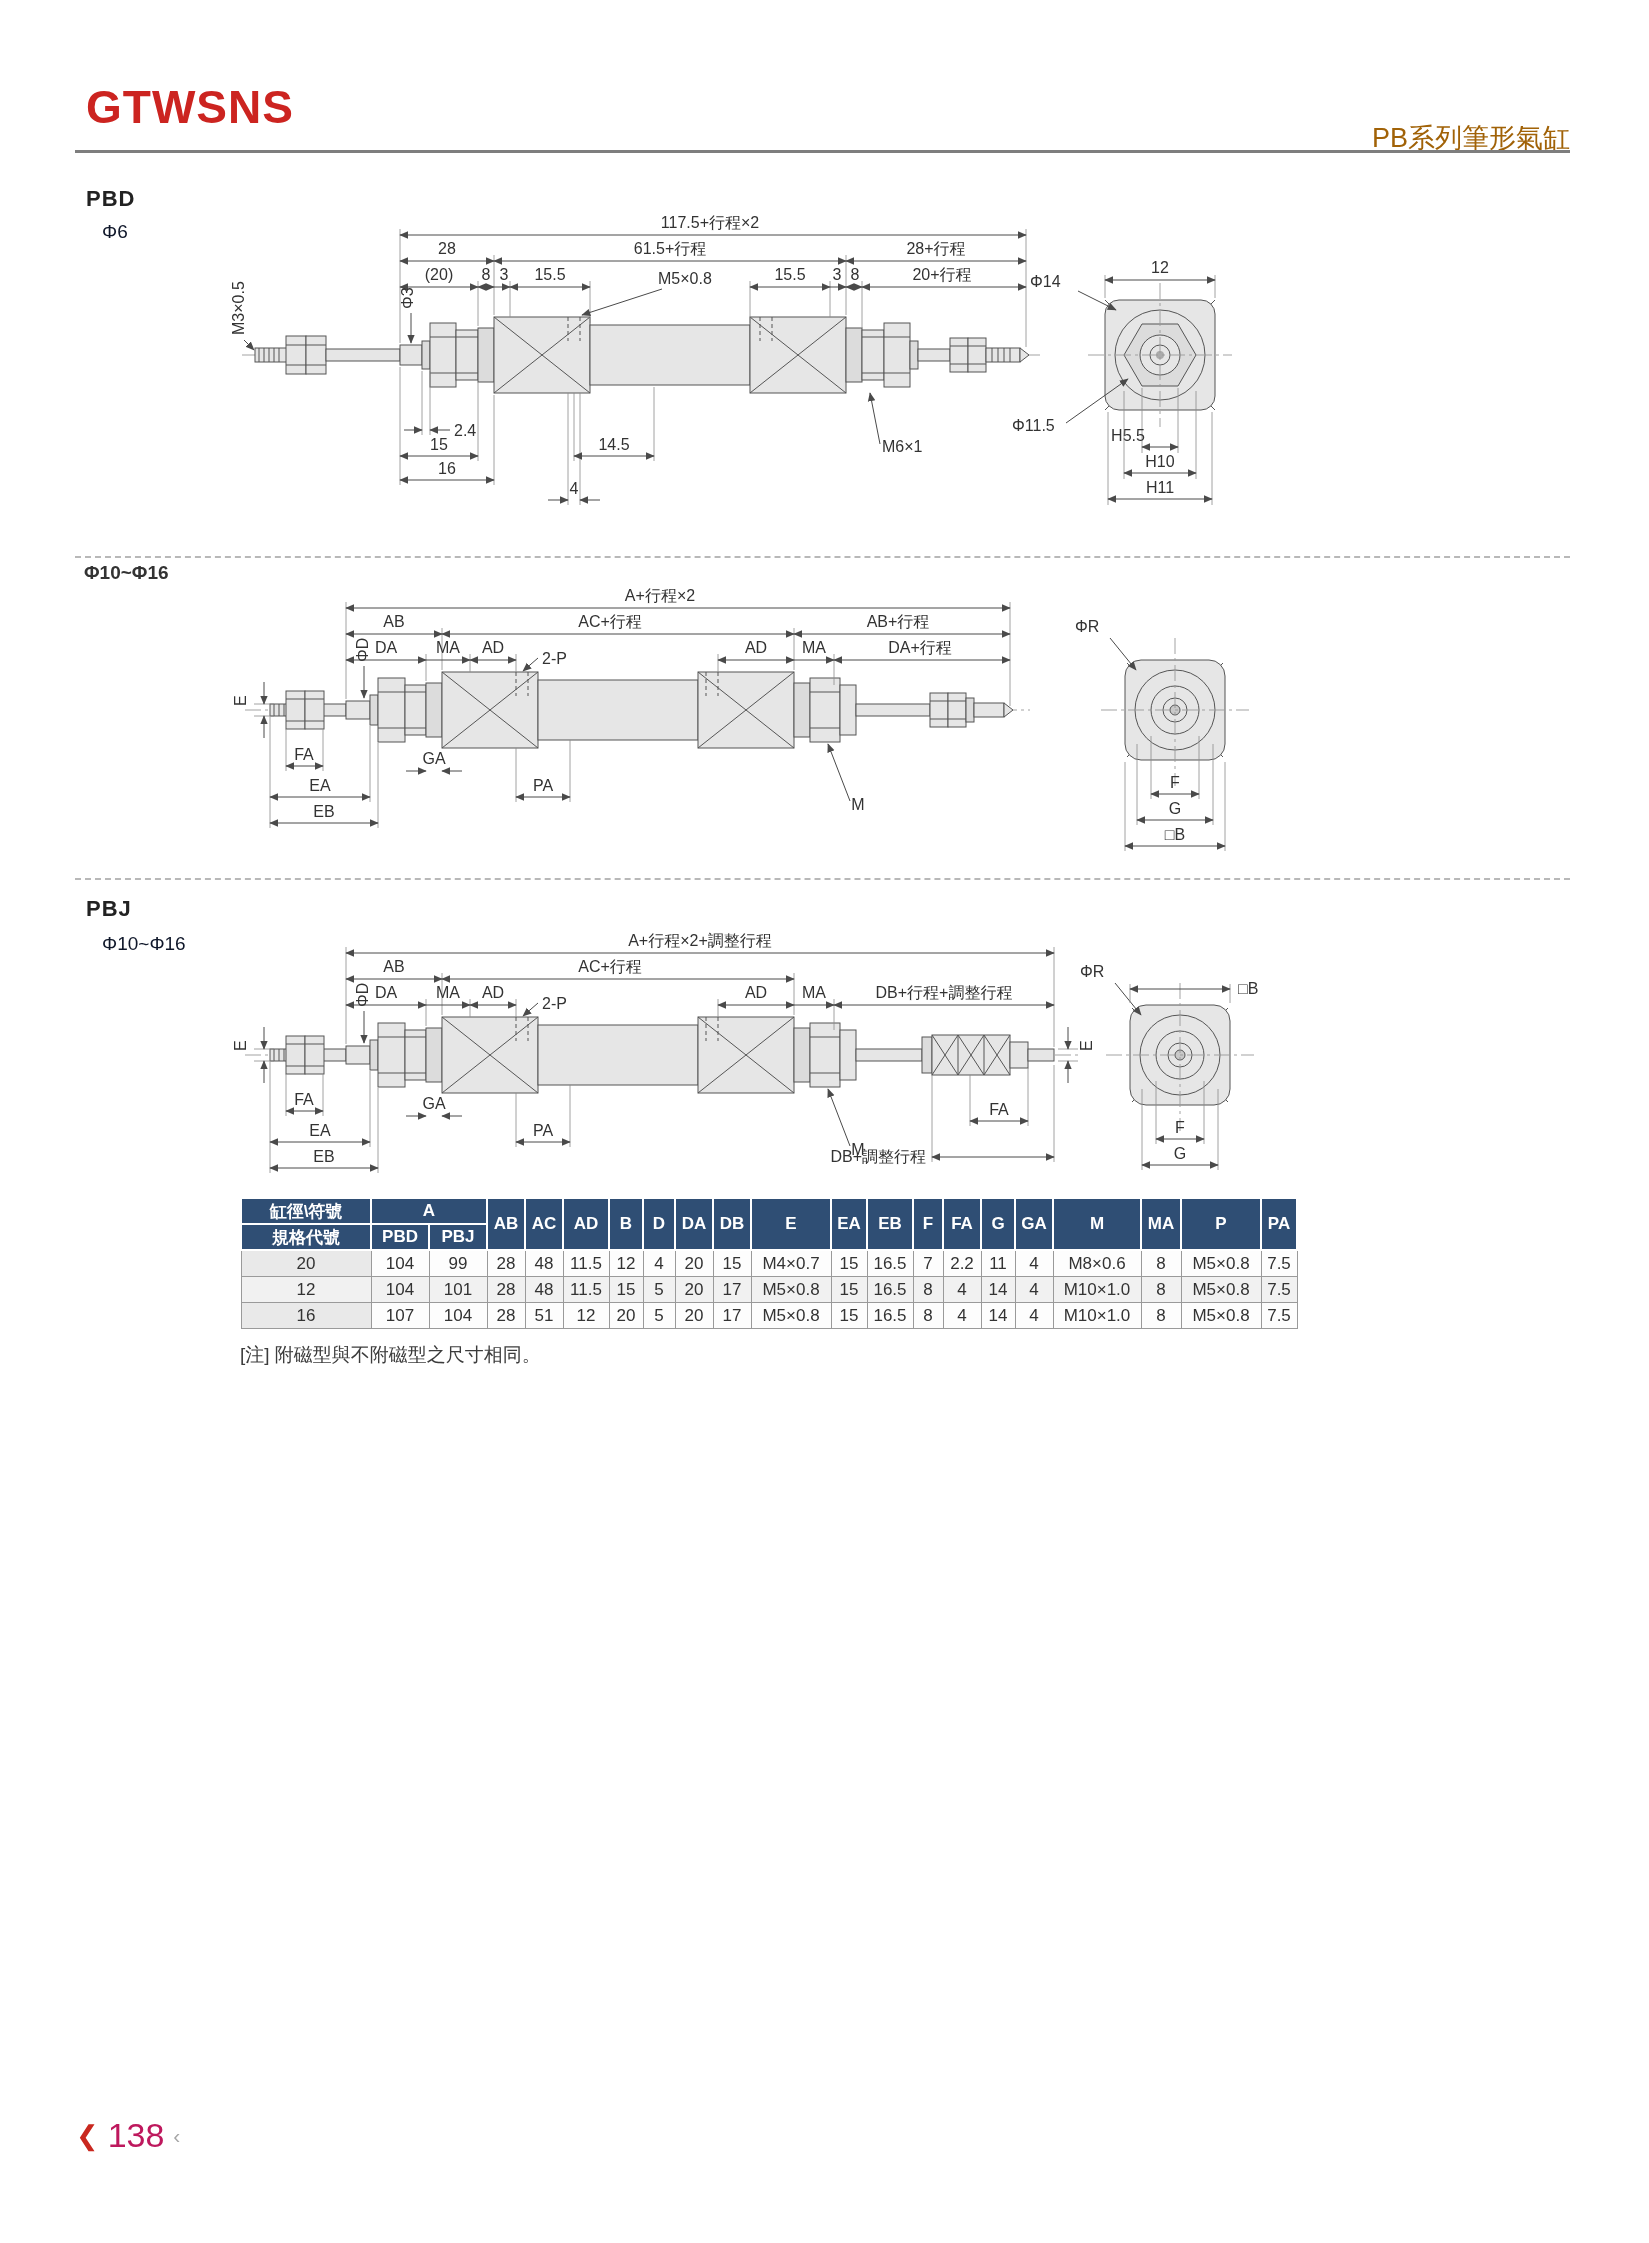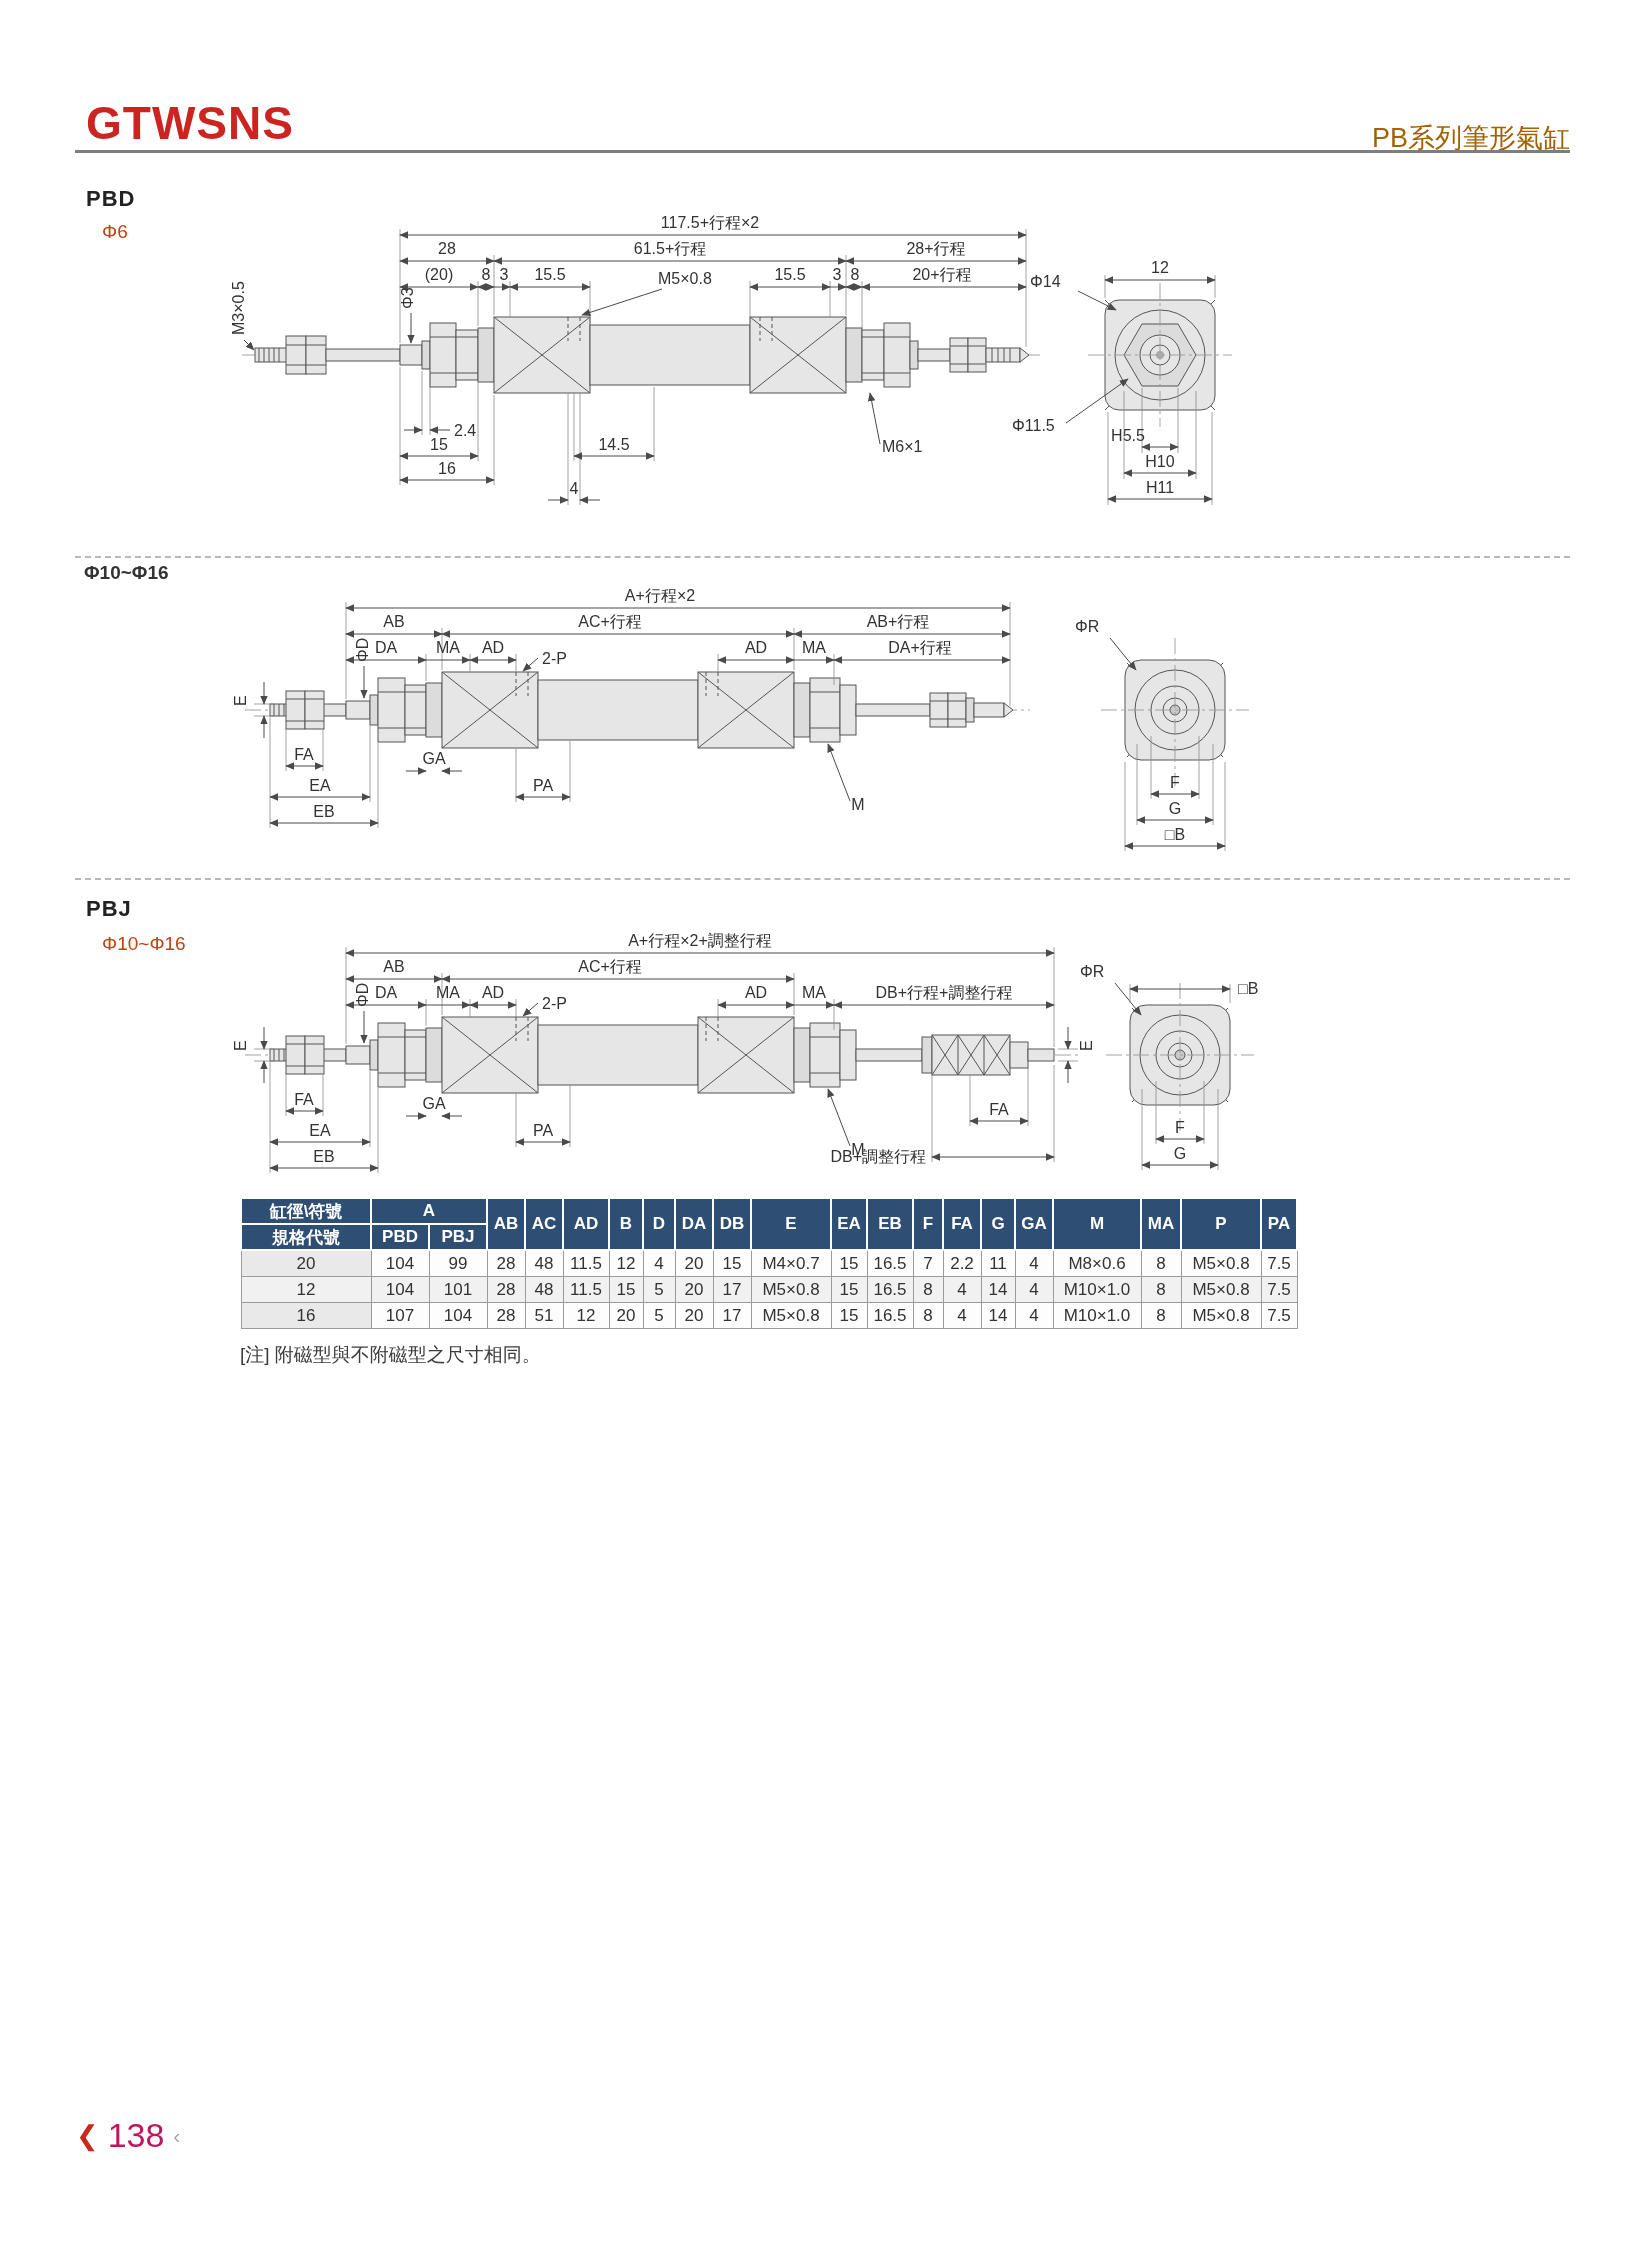--- a/index.html
+++ b/index.html
@@ -1,24 +1,24 @@
 <!DOCTYPE html>
 <html><head>
 <meta charset="utf-8">
 <style>
   html,body{margin:0;padding:0;background:#f2f2f2}
   .page{position:relative;width:1649px;height:2243px;background:#fff;margin:0 auto;
         font-family:"Liberation Sans","DejaVu Sans",sans-serif;outline:1px solid #e2e2e2;overflow:hidden}
   .abs{position:absolute}
-  #logo{left:86px;top:96px;font-size:46px;font-weight:900;color:#cc2420;letter-spacing:1px}
+  #logo{left:86px;top:80px;font-size:46px;font-weight:900;color:#cc2420;letter-spacing:1px}
   #hdr-title{right:79px;top:120px;font-size:27px;color:#a16207;font-weight:500}
   .rule{left:75px;top:150px;width:1495px;height:3px;background:#7e7e7e}
   .dashline{left:75px;width:1495px;height:0;border-top:2px dashed #b8b8b8}
   .sec-title{font-size:22px;font-weight:bold;color:#222;letter-spacing:1px}
-  .sec-sub{font-size:19px;color:#c2410c}
+  .sec-sub{font-size:19px;color:#0f172a}
   svg{overflow:visible}
   svg text{font-family:"Liberation Sans","DejaVu Sans",sans-serif}
   .t{font-size:16px;fill:#333}
   .part{fill:#e6e6e6;stroke:#555;stroke-width:1}
   .pa2{fill:#dcdcdc;stroke:#555;stroke-width:1}
   .ln{stroke:#555;stroke-width:1;fill:none}
   .ext{stroke:#8a8a8a;stroke-width:0.8;fill:none}
   .dim{stroke:#4a4a4a;stroke-width:1;fill:none}
   .cl{stroke:#999;stroke-width:0.9;stroke-dasharray:16 4 3 4;fill:none}
   .pdash{stroke:#555;stroke-width:1;stroke-dasharray:4 3;fill:none}

